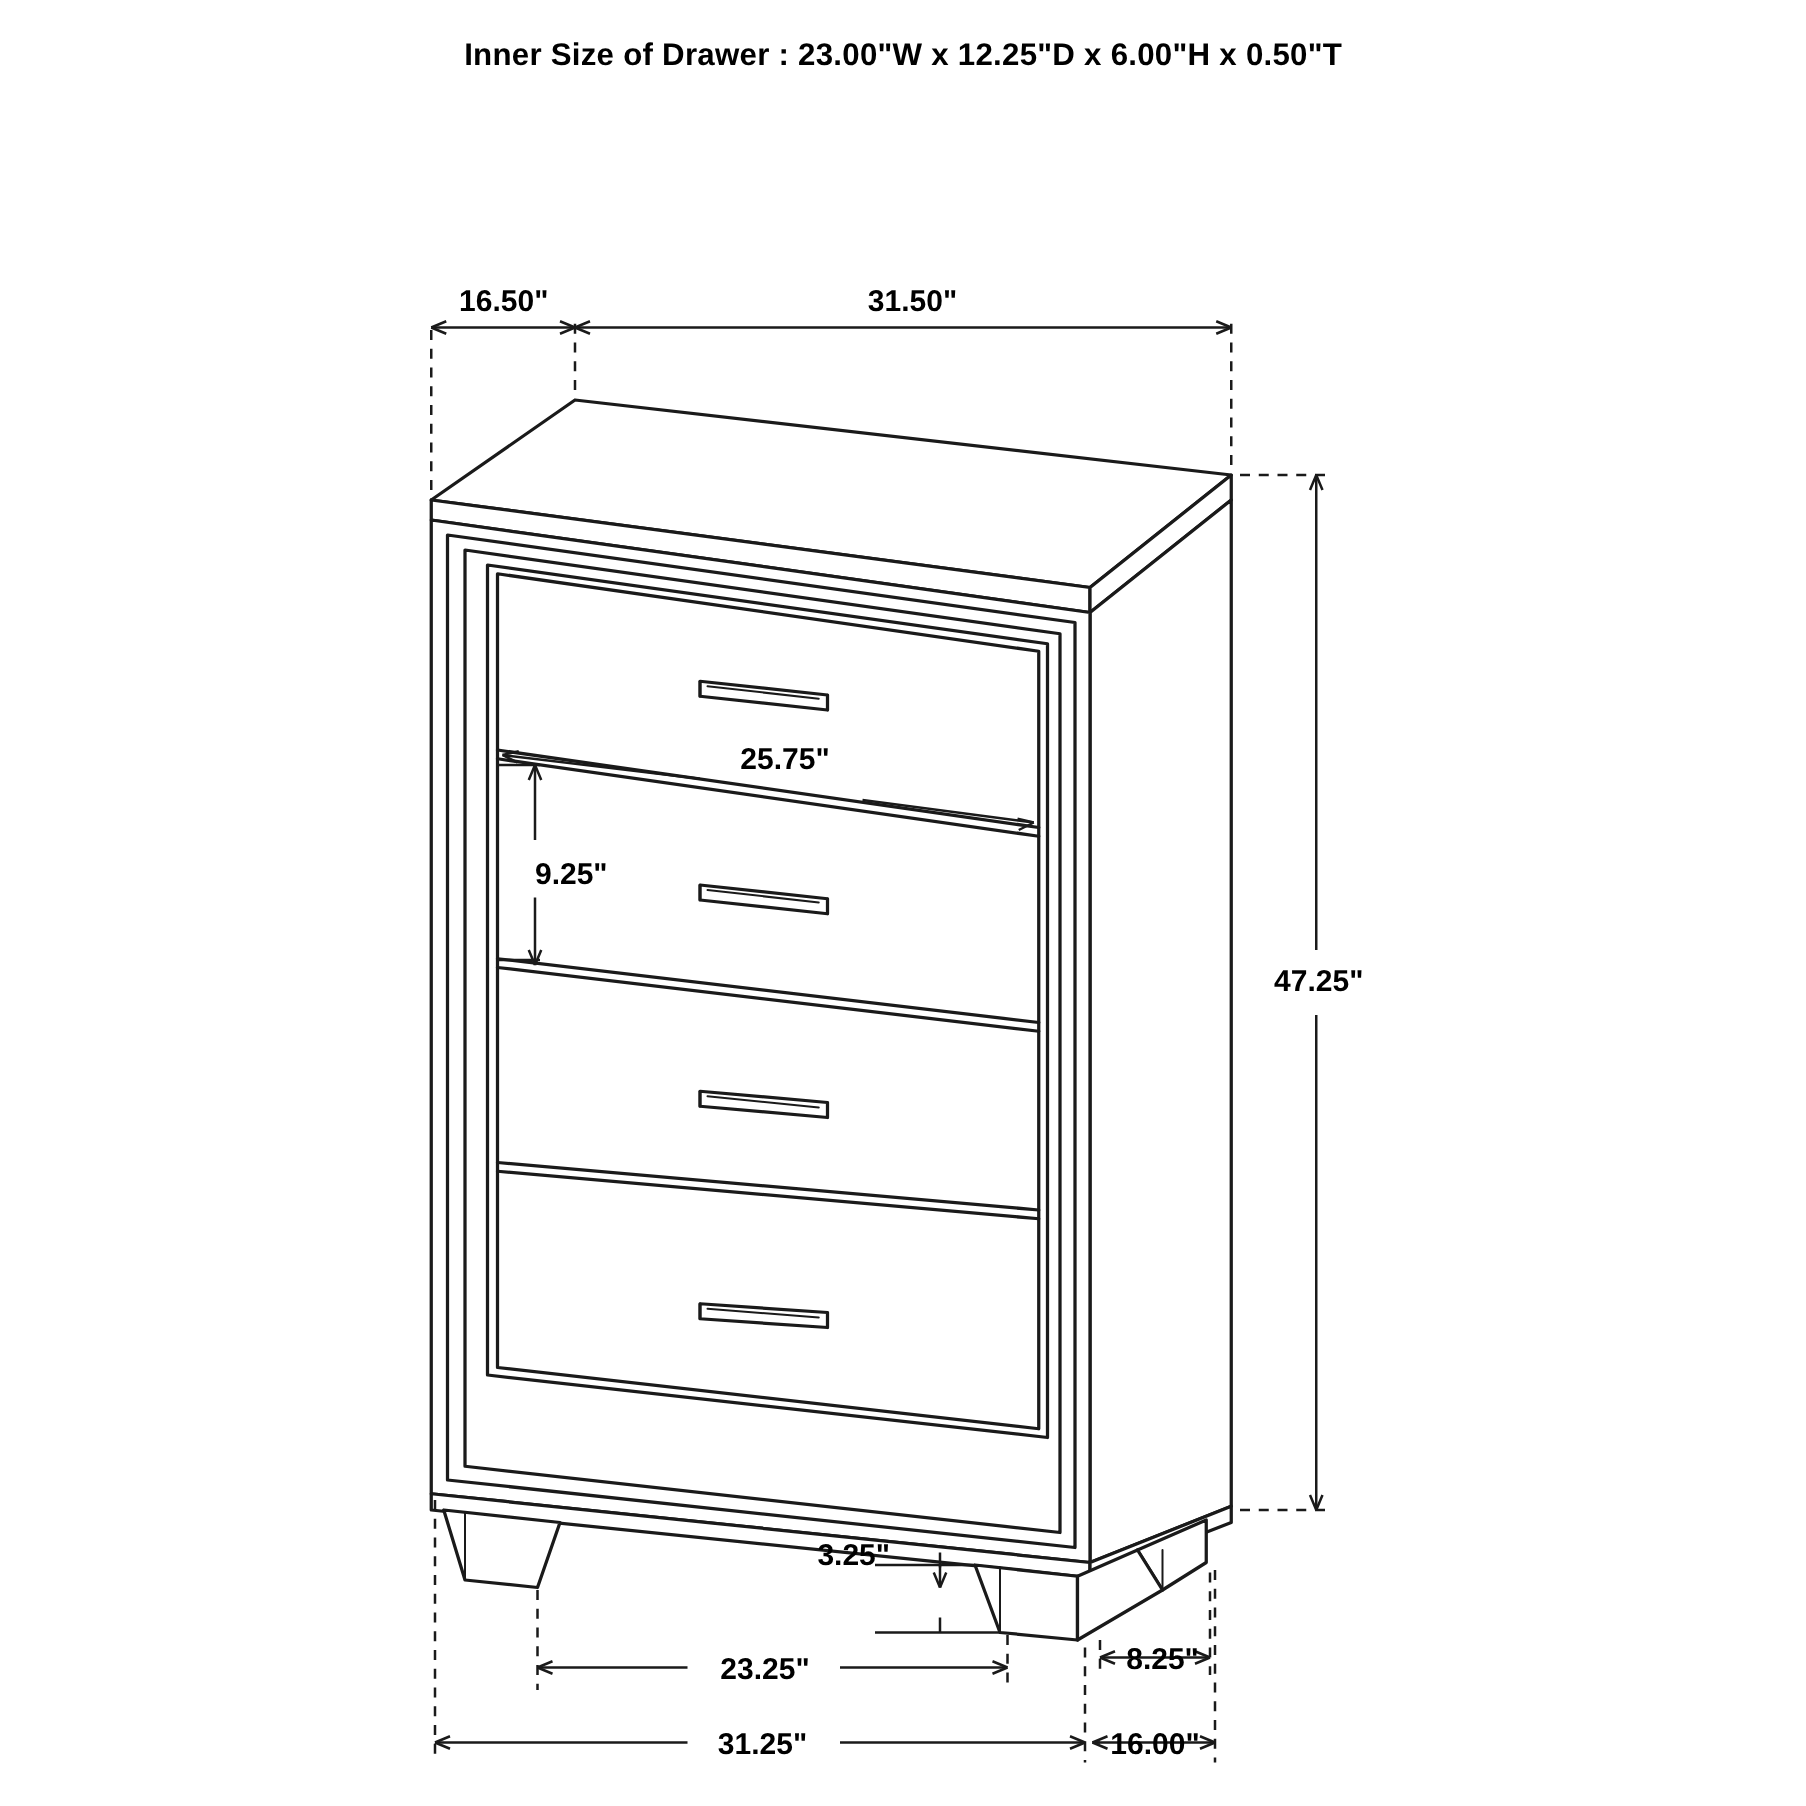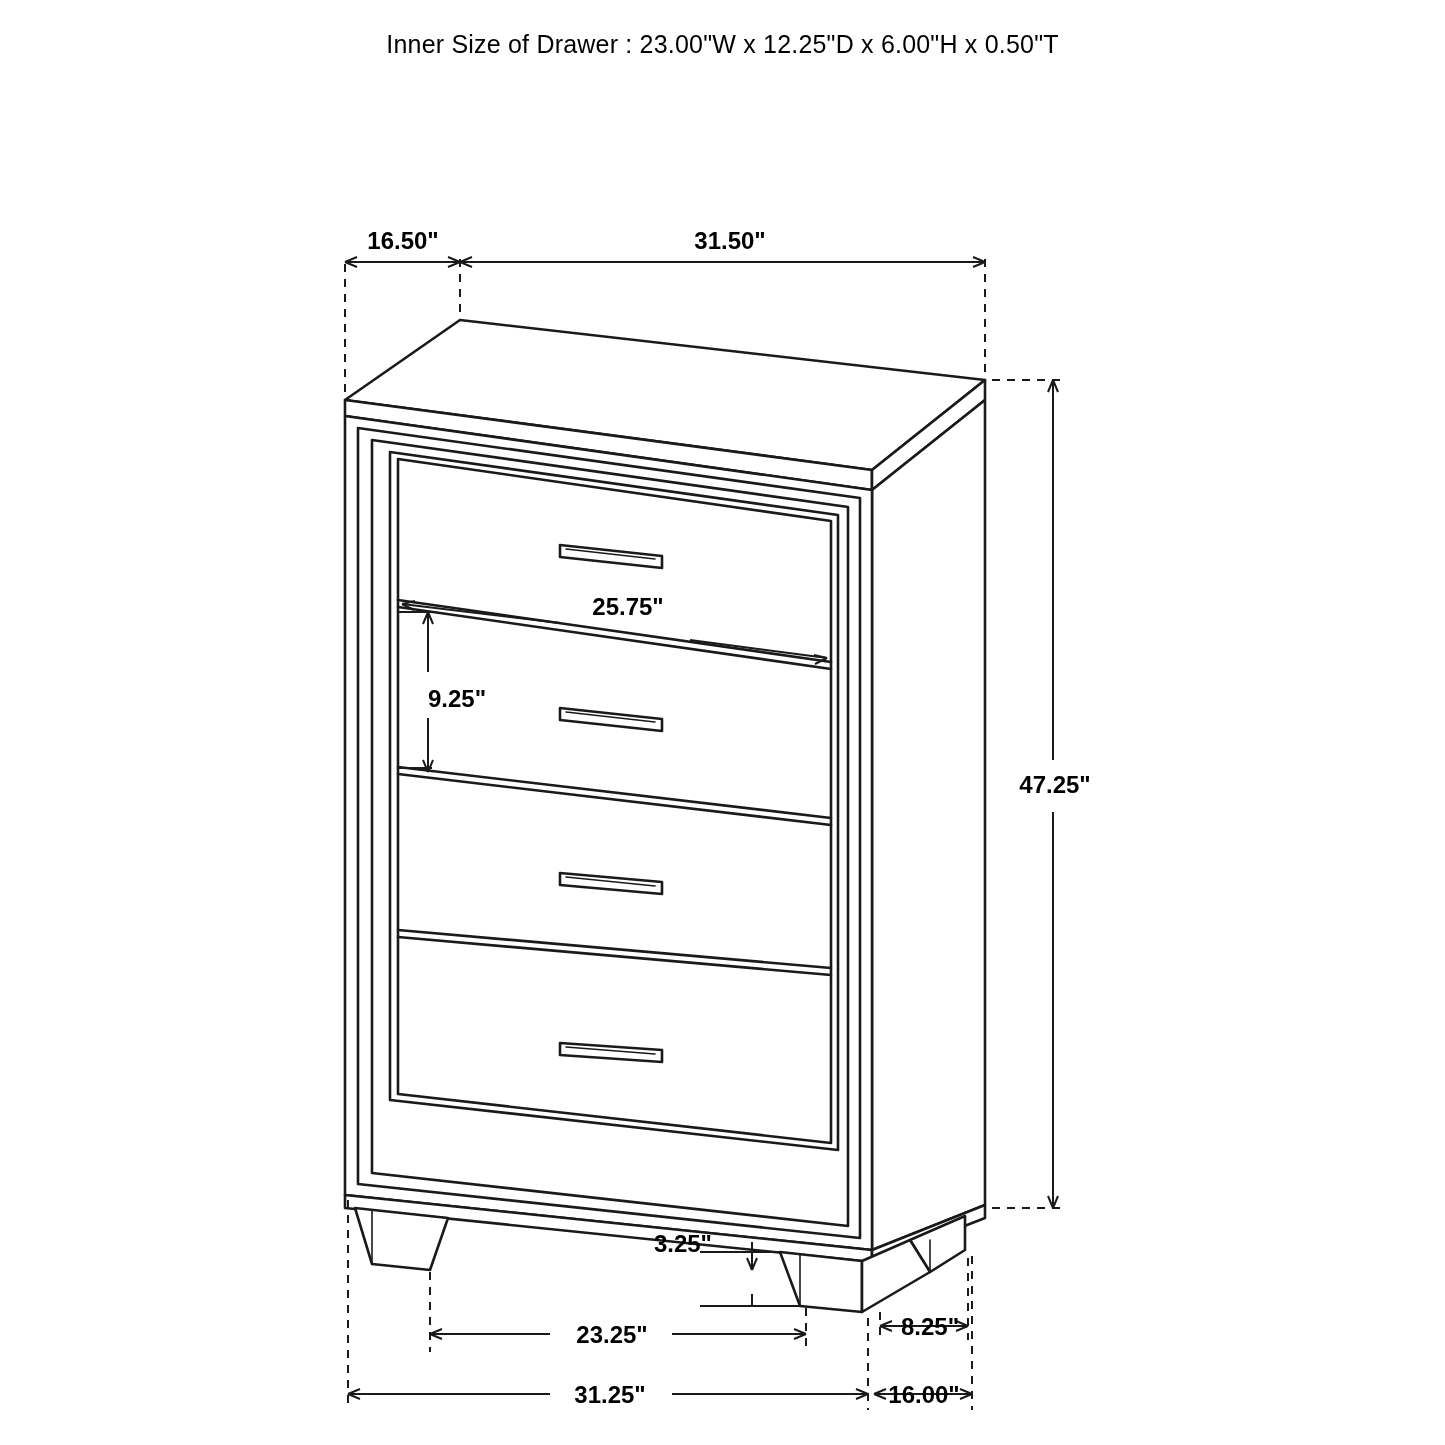--- a/index.html
+++ b/index.html
@@ -15,21 +15,21 @@
     position: relative;
     overflow: hidden;
   }
   #title {
     position: absolute;
     top: 30px;
     left: 0;
     width: 1445px;
     text-align: center;
     font-size: 25px;
-    font-weight: normal;
+    font-weight: bold;
     letter-spacing: 0.2px;
   }
   #diagram-wrap {
     position: absolute;
     top: 0;
     left: 0;
     width: 1445px;
     height: 1445px;
   }
   svg { display: block; }

